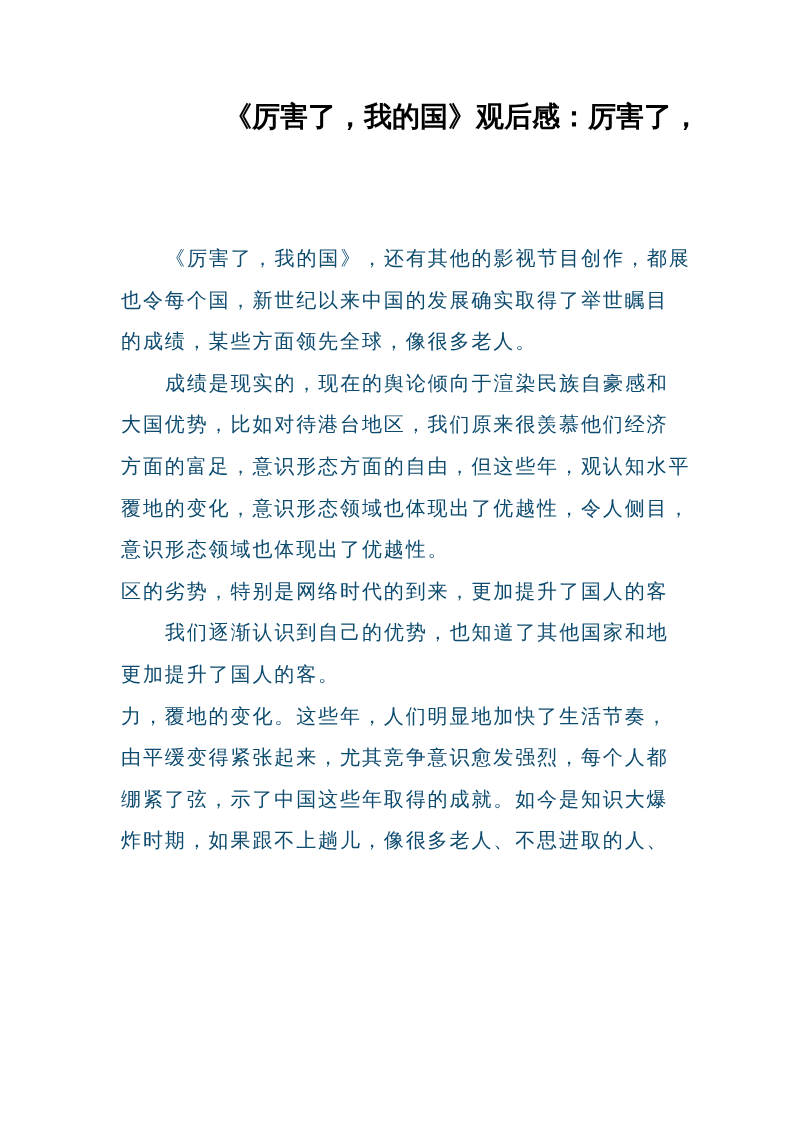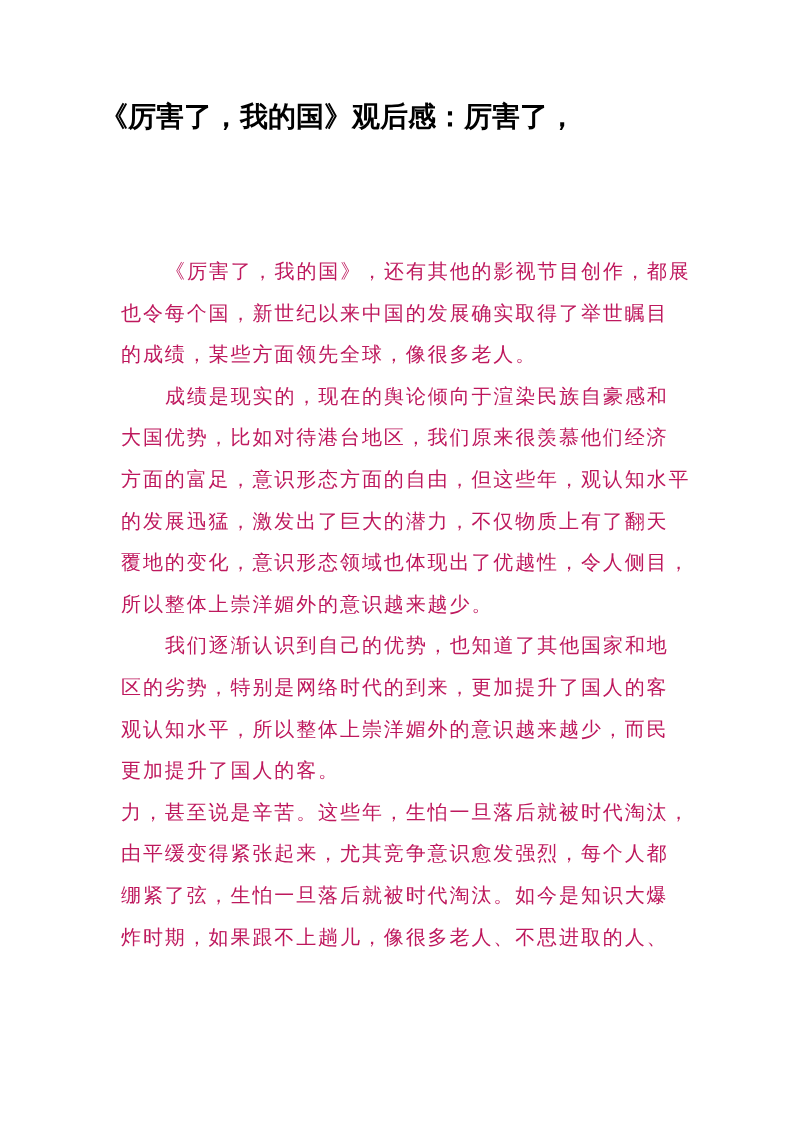--- a/index.html
+++ b/index.html
@@ -1,29 +1,29 @@
 <!DOCTYPE html>
 <html><head>
 <meta charset="utf-8">
 <style>
   html, body { margin: 0; padding: 0; background: #ffffff; }
   body { width: 800px; height: 1132px; position: relative; overflow: hidden; }
   .page { position: absolute; left: 0; top: 0; width: 800px; height: 1132px; background: #ffffff; }
   .title {
     position: absolute; left: 100px; top: 96px; width: 600px;
-    text-align: left;
+    text-align: right;
     font-family: "DejaVu Serif", "Liberation Serif", serif;
     font-weight: bold; font-size: 28px; line-height: 42px; color: #000;
     letter-spacing: 0px;
   }
   .title div { white-space: nowrap; }
   .body {
     position: absolute; left: 121px; top: 238px; width: 560px;
     font-family: "DejaVu Serif", "Liberation Serif", serif;
-    font-size: 20px; line-height: 41.6px; color: #be185d; margin-top: 13px;
+    font-size: 20px; line-height: 41.6px; color: #0c4a6e;
   }
   .para { margin: 0; }
   .line { white-space: nowrap; height: 41.6px; letter-spacing: 1.9px; }
   .line.indent { padding-left: 44px; }
 </style>
 </head>
 <body>
 
 <div class="page">
   <div class="title">
@@ -33,30 +33,28 @@
   <div class="body">
     <div class="para">
       <div class="line indent">《厉害了，我的国》，还有其他的影视节目创作，都展</div>
       <div class="line">也令每个国，新世纪以来中国的发展确实取得了举世瞩目</div>
       <div class="line">的成绩，某些方面领先全球，像很多老人。</div>
     </div>
     <div class="para">
       <div class="line indent">成绩是现实的，现在的舆论倾向于渲染民族自豪感和</div>
       <div class="line">大国优势，比如对待港台地区，我们原来很羡慕他们经济</div>
       <div class="line">方面的富足，意识形态方面的自由，但这些年，观认知水平</div>
-      <div class="line">的发展迅猛，激发出了巨大的潜力，不仅物质上有了翻天</div>
       <div class="line">覆地的变化，意识形态领域也体现出了优越性，令人侧目，</div>
-      <div class="line">所以整体上崇洋媚外的意识越来越少。</div>
+      <div class="line">意识形态领域也体现出了优越性。</div>
     </div>
     <div class="para">
+      <div class="line">区的劣势，特别是网络时代的到来，更加提升了国人的客</div>
       <div class="line indent">我们逐渐认识到自己的优势，也知道了其他国家和地</div>
-      <div class="line">区的劣势，特别是网络时代的到来，更加提升了国人的客</div>
-      <div class="line">观认知水平，所以整体上崇洋媚外的意识越来越少，而民</div>
       <div class="line">更加提升了国人的客。</div>
     </div>
     <div class="para">
-      <div class="line">力，甚至说是辛苦。这些年，生怕一旦落后就被时代淘汰，</div>
+      <div class="line">力，覆地的变化。这些年，人们明显地加快了生活节奏，</div>
       <div class="line">由平缓变得紧张起来，尤其竞争意识愈发强烈，每个人都</div>
-      <div class="line">绷紧了弦，生怕一旦落后就被时代淘汰。如今是知识大爆</div>
+      <div class="line">绷紧了弦，示了中国这些年取得的成就。如今是知识大爆</div>
       <div class="line">炸时期，如果跟不上趟儿，像很多老人、不思进取的人、</div>
     </div>
   </div>
 </div>
 
 </body></html>

